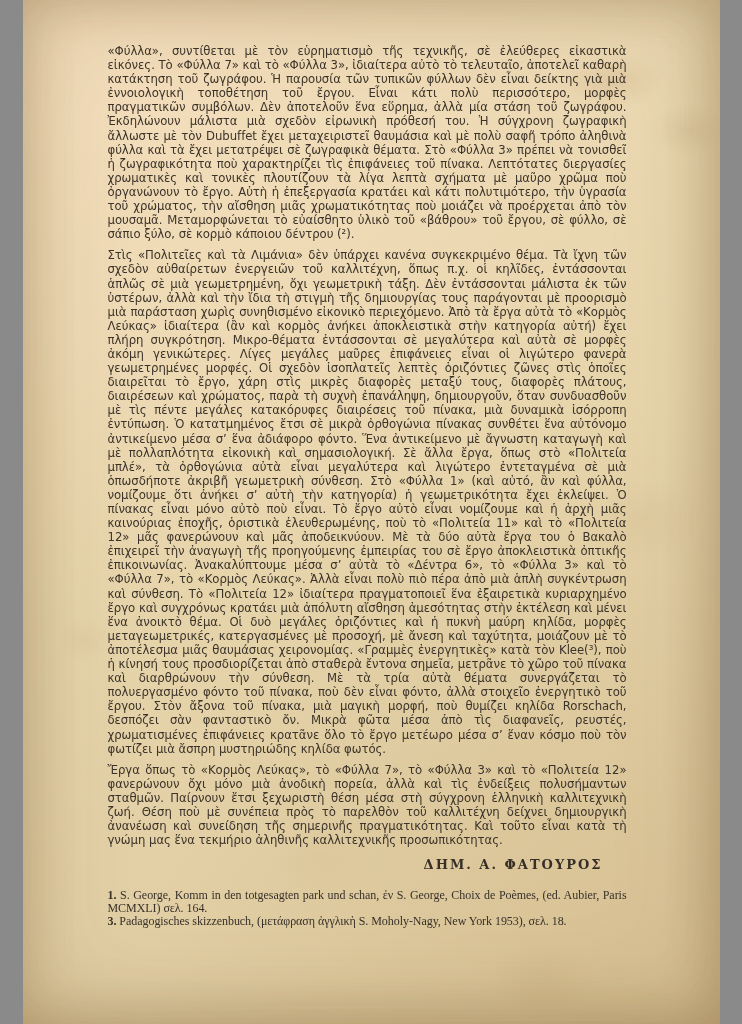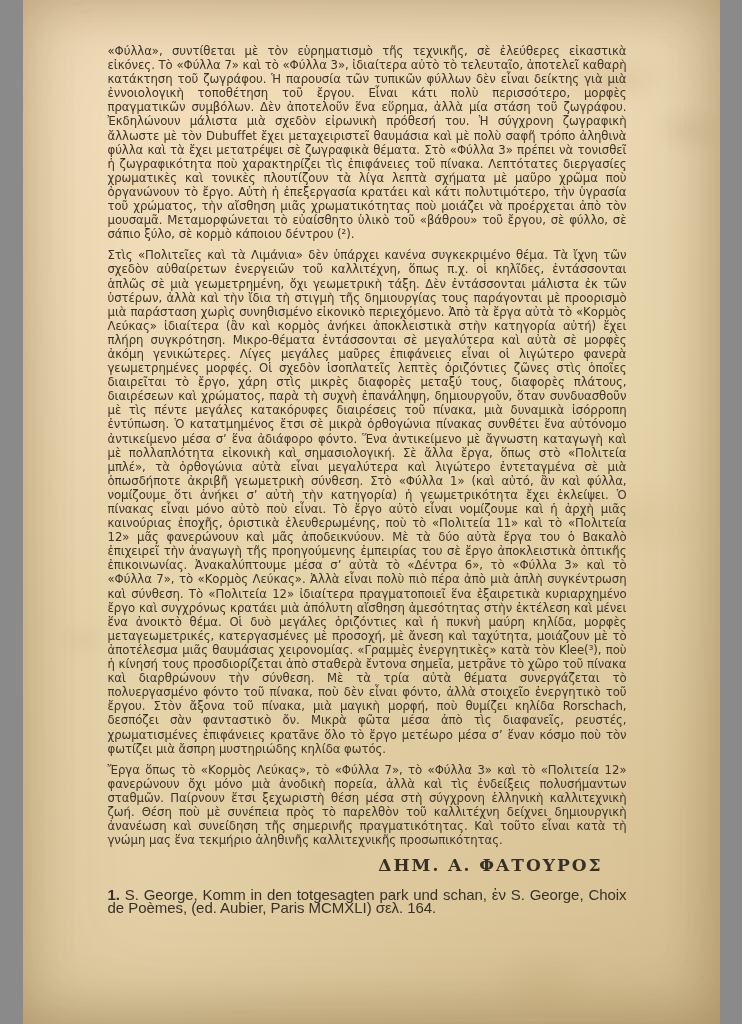--- a/index.html
+++ b/index.html
@@ -45,27 +45,27 @@
     font-size:11.7px;line-height:14.1px;
     letter-spacing:-0.05px;
     color:#3c342a;
     text-align:justify;
   }
   .text-block p{margin:0 0 7px 0;}
   .signature{
     margin-top:11px;padding-right:24px;
     text-align:right;
     font-family:"DejaVu Serif",serif;
-    font-size:17px;font-weight:bold;letter-spacing:2px;
+    font-size:13px;font-weight:bold;letter-spacing:2px;
     color:#372f26;
   }
   .footnotes{
     margin-top:17px;
-    font-family:Liberation Sans, sans-serif;
-    font-size:15px;line-height:12.3px;
+    font-family:Liberation Serif, serif;
+    font-size:12px;line-height:12.3px;
     color:#38312a;
     text-align:justify;
   }
   .footnotes .fn{margin:0 0 1px 0;}
   .fn-num{font-weight:bold;}
 </style>
 </head>
 <body>
 
 <div class="page">
@@ -74,15 +74,16 @@
 
   <div class="text-block">
     <p>«Φύλλα», συντίθεται μὲ τὸν εὑρηματισμὸ τῆς τεχνικῆς, σὲ ἐλεύθερες εἰκαστικὰ εἰκόνες. Τὸ «Φύλλα 7» καὶ τὸ «Φύλλα 3», ἰδιαίτερα αὐτὸ τὸ τελευταῖο, ἀποτελεῖ καθαρὴ κατάκτηση τοῦ ζωγράφου. Ἡ παρουσία τῶν τυπικῶν φύλλων δὲν εἶναι δείκτης γιὰ μιὰ ἐννοιολογικὴ τοποθέτηση τοῦ ἔργου. Εἶναι κάτι πολὺ περισσότερο, μορφὲς πραγματικῶν συμβόλων. Δὲν ἀποτελοῦν ἕνα εὕρημα, ἀλλὰ μία στάση τοῦ ζωγράφου. Ἐκδηλώνουν μάλιστα μιὰ σχεδὸν εἰρωνικὴ πρόθεσή του. Ἡ σύγχρονη ζωγραφικὴ ἄλλωστε μὲ τὸν Dubuffet ἔχει μεταχειριστεῖ θαυμάσια καὶ μὲ πολὺ σαφῆ τρόπο ἀληθινὰ φύλλα καὶ τὰ ἔχει μετατρέψει σὲ ζωγραφικὰ θέματα. Στὸ «Φύλλα 3» πρέπει νὰ τονισθεῖ ἡ ζωγραφικότητα ποὺ χαρακτηρίζει τὶς ἐπιφάνειες τοῦ πίνακα. Λεπτότατες διεργασίες χρωματικὲς καὶ τονικὲς πλουτίζουν τὰ λίγα λεπτὰ σχήματα μὲ μαῦρο χρῶμα ποὺ ὀργανώνουν τὸ ἔργο. Αὐτὴ ἡ ἐπεξεργασία κρατάει καὶ κάτι πολυτιμότερο, τὴν ὑγρασία τοῦ χρώματος, τὴν αἴσθηση μιᾶς χρωματικότητας ποὺ μοιάζει νὰ προέρχεται ἀπὸ τὸν μουσαμᾶ. Μεταμορφώνεται τὸ εὐαίσθητο ὑλικὸ τοῦ «βάθρου» τοῦ ἔργου, σὲ φύλλο, σὲ σάπιο ξύλο, σὲ κορμὸ κάποιου δέντρου (²).</p>
     <p>Στὶς «Πολιτεῖες καὶ τὰ Λιμάνια» δὲν ὑπάρχει κανένα συγκεκριμένο θέμα. Τὰ ἴχνη τῶν σχεδὸν αὐθαίρετων ἐνεργειῶν τοῦ καλλιτέχνη, ὅπως π.χ. οἱ κηλῖδες, ἐντάσσονται ἁπλῶς σὲ μιὰ γεωμετρημένη, ὄχι γεωμετρικὴ τάξη. Δὲν ἐντάσσονται μάλιστα ἐκ τῶν ὑστέρων, ἀλλὰ καὶ τὴν ἴδια τὴ στιγμὴ τῆς δημιουργίας τους παράγονται μὲ προορισμὸ μιὰ παράσταση χωρὶς συνηθισμένο εἰκονικὸ περιεχόμενο. Ἀπὸ τὰ ἔργα αὐτὰ τὸ «Κορμὸς Λεύκας» ἰδιαίτερα (ἂν καὶ κορμὸς ἀνήκει ἀποκλειστικὰ στὴν κατηγορία αὐτή) ἔχει πλήρη συγκρότηση. Μικρο-θέματα ἐντάσσονται σὲ μεγαλύτερα καὶ αὐτὰ σὲ μορφὲς ἀκόμη γενικώτερες. Λίγες μεγάλες μαῦρες ἐπιφάνειες εἶναι οἱ λιγώτερο φανερὰ γεωμετρημένες μορφές. Οἱ σχεδὸν ἰσοπλατεῖς λεπτὲς ὁριζόντιες ζῶνες στὶς ὁποῖες διαιρεῖται τὸ ἔργο, χάρη στὶς μικρὲς διαφορὲς μεταξύ τους, διαφορὲς πλάτους, διαιρέσεων καὶ χρώματος, παρὰ τὴ συχνὴ ἐπανάληψη, δημιουργοῦν, ὅταν συνδυασθοῦν μὲ τὶς πέντε μεγάλες κατακόρυφες διαιρέσεις τοῦ πίνακα, μιὰ δυναμικὰ ἰσόρροπη ἐντύπωση. Ὁ κατατμημένος ἔτσι σὲ μικρὰ ὀρθογώνια πίνακας συνθέτει ἕνα αὐτόνομο ἀντικείμενο μέσα σ’ ἕνα ἀδιάφορο φόντο. Ἕνα ἀντικείμενο μὲ ἄγνωστη καταγωγὴ καὶ μὲ πολλαπλότητα εἰκονικὴ καὶ σημασιολογική. Σὲ ἄλλα ἔργα, ὅπως στὸ «Πολιτεία μπλέ», τὰ ὀρθογώνια αὐτὰ εἶναι μεγαλύτερα καὶ λιγώτερο ἐντεταγμένα σὲ μιὰ ὁπωσδήποτε ἀκριβῆ γεωμετρικὴ σύνθεση. Στὸ «Φύλλα 1» (καὶ αὐτό, ἂν καὶ φύλλα, νομίζουμε ὅτι ἀνήκει σ’ αὐτὴ τὴν κατηγορία) ἡ γεωμετρικότητα ἔχει ἐκλείψει. Ὁ πίνακας εἶναι μόνο αὐτὸ ποὺ εἶναι. Τὸ ἔργο αὐτὸ εἶναι νομίζουμε καὶ ἡ ἀρχὴ μιᾶς καινούριας ἐποχῆς, ὁριστικὰ ἐλευθερωμένης, ποὺ τὸ «Πολιτεία 11» καὶ τὸ «Πολιτεία 12» μᾶς φανερώνουν καὶ μᾶς ἀποδεικνύουν. Μὲ τὰ δύο αὐτὰ ἔργα του ὁ Βακαλὸ ἐπιχειρεῖ τὴν ἀναγωγὴ τῆς προηγούμενης ἐμπειρίας του σὲ ἔργο ἀποκλειστικὰ ὀπτικῆς ἐπικοινωνίας. Ἀνακαλύπτουμε μέσα σ’ αὐτὰ τὸ «Δέντρα 6», τὸ «Φύλλα 3» καὶ τὸ «Φύλλα 7», τὸ «Κορμὸς Λεύκας». Ἀλλὰ εἶναι πολὺ πιὸ πέρα ἀπὸ μιὰ ἁπλὴ συγκέντρωση καὶ σύνθεση. Τὸ «Πολιτεία 12» ἰδιαίτερα πραγματοποιεῖ ἕνα ἐξαιρετικὰ κυριαρχημένο ἔργο καὶ συγχρόνως κρατάει μιὰ ἀπόλυτη αἴσθηση ἀμεσότητας στὴν ἐκτέλεση καὶ μένει ἕνα ἀνοικτὸ θέμα. Οἱ δυὸ μεγάλες ὁριζόντιες καὶ ἡ πυκνὴ μαύρη κηλίδα, μορφὲς μεταγεωμετρικές, κατεργασμένες μὲ προσοχή, μὲ ἄνεση καὶ ταχύτητα, μοιάζουν μὲ τὸ ἀποτέλεσμα μιᾶς θαυμάσιας χειρονομίας. «Γραμμὲς ἐνεργητικὲς» κατὰ τὸν Klee(³), ποὺ ἡ κίνησή τους προσδιορίζεται ἀπὸ σταθερὰ ἔντονα σημεῖα, μετρᾶνε τὸ χῶρο τοῦ πίνακα καὶ διαρθρώνουν τὴν σύνθεση. Μὲ τὰ τρία αὐτὰ θέματα συνεργάζεται τὸ πολυεργασμένο φόντο τοῦ πίνακα, ποὺ δὲν εἶναι φόντο, ἀλλὰ στοιχεῖο ἐνεργητικὸ τοῦ ἔργου. Στὸν ἄξονα τοῦ πίνακα, μιὰ μαγικὴ μορφή, ποὺ θυμίζει κηλίδα Rorschach, δεσπόζει σὰν φανταστικὸ ὄν. Μικρὰ φῶτα μέσα ἀπὸ τὶς διαφανεῖς, ρευστές, χρωματισμένες ἐπιφάνειες κρατᾶνε ὅλο τὸ ἔργο μετέωρο μέσα σ’ ἕναν κόσμο ποὺ τὸν φωτίζει μιὰ ἄσπρη μυστηριώδης κηλίδα φωτός.</p>
     <p>Ἔργα ὅπως τὸ «Κορμὸς Λεύκας», τὸ «Φύλλα 7», τὸ «Φύλλα 3» καὶ τὸ «Πολιτεία 12» φανερώνουν ὄχι μόνο μιὰ ἀνοδικὴ πορεία, ἀλλὰ καὶ τὶς ἐνδείξεις πολυσήμαντων σταθμῶν. Παίρνουν ἔτσι ξεχωριστὴ θέση μέσα στὴ σύγχρονη ἑλληνικὴ καλλιτεχνικὴ ζωή. Θέση ποὺ μὲ συνέπεια πρὸς τὸ παρελθὸν τοῦ καλλιτέχνη δείχνει δημιουργικὴ ἀνανέωση καὶ συνείδηση τῆς σημερινῆς πραγματικότητας. Καὶ τοῦτο εἶναι κατὰ τὴ γνώμη μας ἕνα τεκμήριο ἀληθινῆς καλλιτεχνικῆς προσωπικότητας.</p>
 
     <div class="signature">ΔΗΜ. Α. ΦΑΤΟΥΡΟΣ</div>
 
     <div class="footnotes">
       <p class="fn"><span class="fn-num">1.</span> <span>S. George, Komm in den totgesagten park und schan, ἐν S. George, Choix de Poèmes, (ed. Aubier, Paris MCMXLI) σελ. 164.</span></p>
+      <p class="fn"><span class="fn-num">3.</span> <span>Padagogisches skizzenbuch, (μετάφραση ἀγγλικὴ S. Moholy-Nagy, New York 1953), σελ. 18.</span></p>
     </div>
   </div>
 </div>
 
 </body></html>

